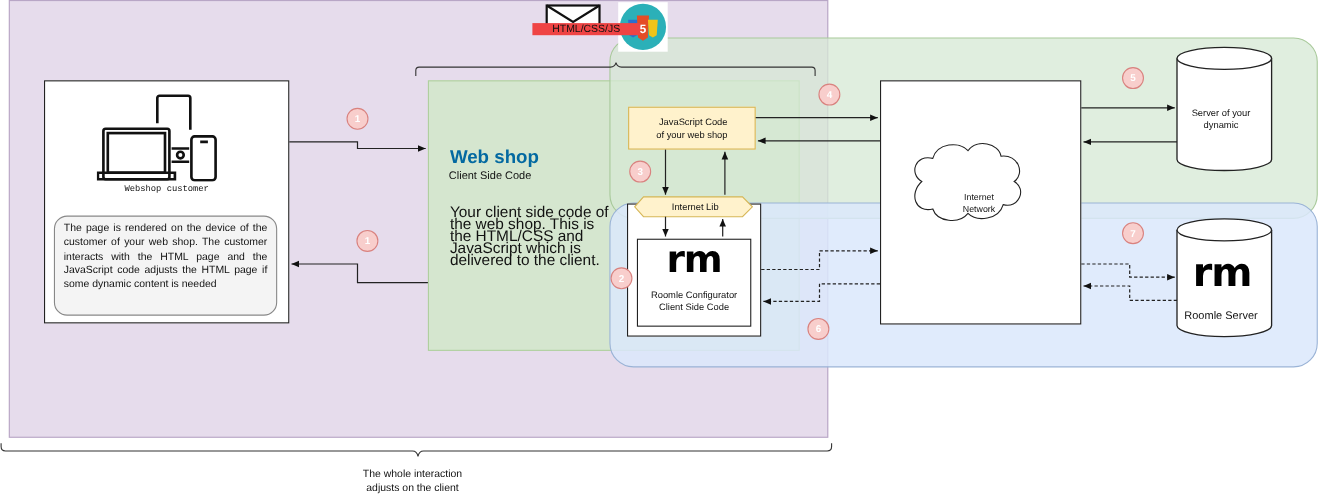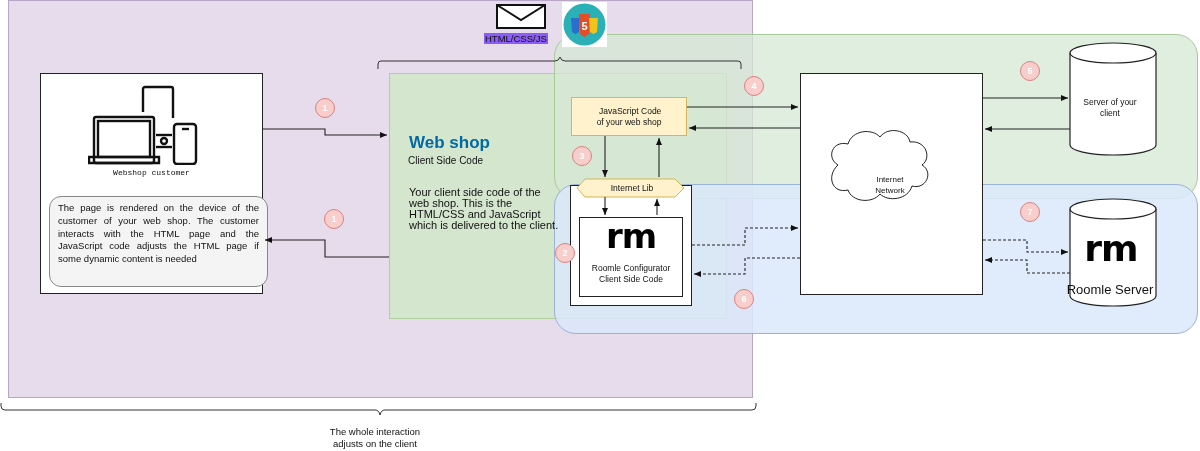--- a/index.html
+++ b/index.html
@@ -4,37 +4,37 @@
 <style>
   html, body { margin: 0; padding: 0; background: #ffffff; }
   body { width: 1200px; height: 451px; position: relative; overflow: hidden; font-family: "Liberation Sans", sans-serif; }
   .abs { position: absolute; box-sizing: border-box; }
   .client-region { left: 8px; top: 0; width: 745px; height: 398px; background: #e6dcec; border: 1px solid #b8a6c6; }
   .webshop-box { left: 389px; top: 73px; width: 338px; height: 246px; background: #d5e6cf; border: 1px solid #b0cf9f; }
   .green-region { left: 554px; top: 34px; width: 644px; height: 165px; background: rgba(213,232,212,0.75); border: 1px solid #a8c99a; border-radius: 22px; }
   .blue-region { left: 554px; top: 184px; width: 644px; height: 150px; background: rgba(218,232,252,0.85); border: 1px solid #9ab3d6; border-radius: 22px; }
   .customer-box { left: 40px; top: 73px; width: 223px; height: 221px; background: #ffffff; border: 1px solid #222; }
   .customer-label { left: 40px; top: 168px; width: 223px; text-align: center; font-size: 8px; color: #111; font-family: Liberation Mono, monospace; }
-  .desc-box { left: 49px; top: 196px; width: 219px; height: 91px; background: #f4f4f4; border: 1px solid #888; border-radius: 12px; padding: 5px 8px; font-size: 9.5px; line-height: 12.8px; text-align: justify; color: #111; }
+  .desc-box { left: 49px; top: 196px; width: 203px; height: 91px; background: #f4f4f4; border: 1px solid #888; border-radius: 12px; padding: 5px 8px; font-size: 9.5px; line-height: 12.8px; text-align: justify; color: #111; }
   .webshop-title { left: 409px; top: 133px; font-size: 17px; font-weight: bold; color: #0369a1; }
   .webshop-sub { left: 408px; top: 155px; font-size: 10px; color: #111; }
-  .webshop-desc { left: 409px; top: 187px; width: 150px; font-size: 11px; line-height: 11px; color: #111; }
+  .webshop-desc { left: 409px; top: 187px; width: 150px; font-size: 14px; line-height: 11px; color: #111; }
   .js-box { left: 571px; top: 97px; width: 116px; height: 39px; background: #fff2cc; border: 1px solid #d6b656; font-size: 8.5px; line-height: 11px; text-align: right; display: flex; align-items: center; justify-content: center; color: #111; }
   .rm-outer { left: 570px; top: 185px; width: 122px; height: 121px; background: #ffffff; border: 1px solid #222; }
   .rm-inner { left: 579px; top: 217px; width: 104px; height: 80px; background: #ffffff; border: 1px solid #222; }
   .rm-logo { font-family: "DejaVu Sans", sans-serif; font-weight: bold; color: #000; letter-spacing: -1px; }
   .rm-logo-client { left: 579px; top: 218px; width: 104px; text-align: center; font-size: 34px; line-height: 36px; }
   .rm-client-label { left: 579px; top: 263px; width: 104px; text-align: center; font-size: 8.5px; line-height: 11px; color: #111; }
   .embed-label { left: 580px; top: 179px; width: 104px; text-align: center; font-size: 8.5px; line-height: 18px; color: #111; }
   .internet-box { left: 800px; top: 73px; width: 183px; height: 222px; background: #ffffff; border: 1px solid #222; }
   .internet-label { left: 840px; top: 174px; width: 100px; text-align: center; font-size: 8px; line-height: 11px; color: #111; }
   .server-label { left: 1065px; top: 97px; width: 90px; text-align: center; font-size: 8.5px; line-height: 11px; color: #111; }
   .rm-logo-server { left: 1068px; top: 230px; width: 86px; text-align: center; font-size: 36px; line-height: 38px; }
-  .roomle-server-label { left: 1065px; top: 282px; width: 90px; text-align: center; font-size: 13px; color: #111; }
-  .html-label { left: 484px; top: 33px; font-size: 9.5px; color: #111; background: #8b5cf6; padding: 0 1px; }
+  .roomle-server-label { left: 1065px; top: 282px; width: 90px; text-align: center; font-size: 10px; color: #111; }
+  .html-label { left: 484px; top: 21px; font-size: 9.5px; color: #111; background: #ef4444; padding: 0 18px; }
   .badge { width: 20px; height: 20px; border-radius: 50%; background: #f8cecc; border: 1px solid #d9827f; color: #fff; font-size: 9px; font-weight: bold; text-align: center; line-height: 18px; }
   .bottom-label { left: 300px; top: 426px; width: 150px; text-align: center; font-size: 9.5px; line-height: 12px; color: #111; }
   svg.overlay { position: absolute; left: 0; top: 0; }
   .html5-logo { left: 562px; top: 2px; width: 45px; height: 45px; background: #fff; }
 </style>
 </head>
 <body>
 
 <div class="abs client-region"></div>
 <div class="abs webshop-box"></div>
@@ -140,21 +140,21 @@
 
 <div class="abs html-label">HTML/CSS/JS</div>
 <div class="abs embed-label">Internet Lib</div>
 
 <div class="abs internet-label">
   <div>Internet</div>
   <div>Network</div>
 </div>
 <div class="abs server-label">
   <div>Server of your</div>
-  <div>client</div>
+  <div>dynamic</div>
 </div>
 <div class="abs rm-logo rm-logo-server">rm</div>
 <div class="abs roomle-server-label">Roomle Server</div>
 
 <div class="abs badge" style="left:315px;top:98px;">1</div>
 <div class="abs badge" style="left:324px;top:209px;">1</div>
 <div class="abs badge" style="left:555px;top:243px;">2</div>
 <div class="abs badge" style="left:572px;top:146px;">3</div>
 <div class="abs badge" style="left:744px;top:76px;">4</div>
 <div class="abs badge" style="left:1020px;top:61px;">5</div>

